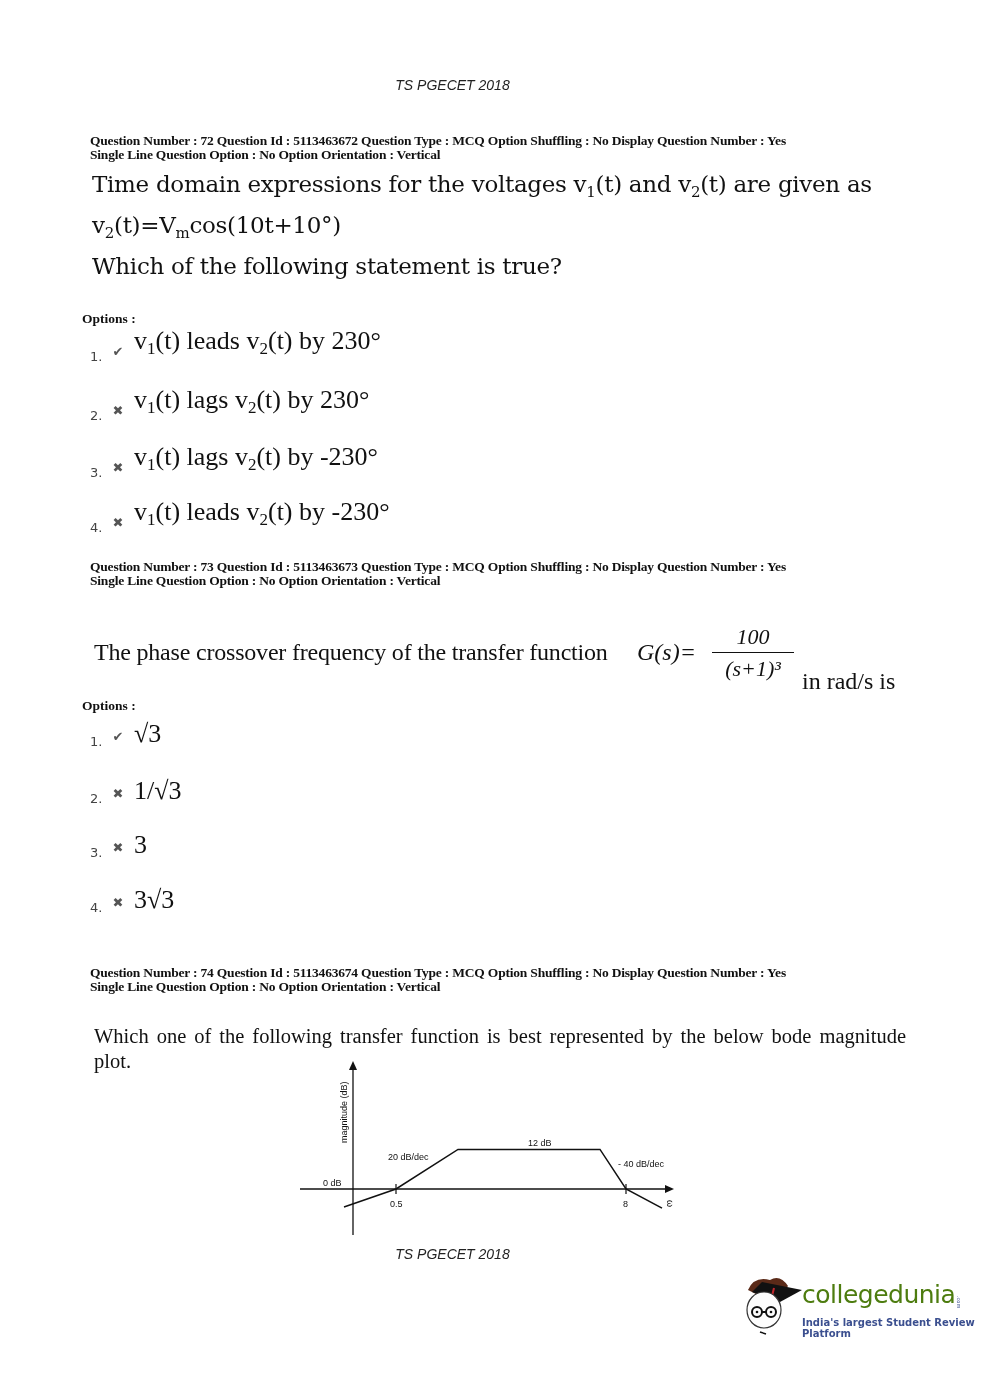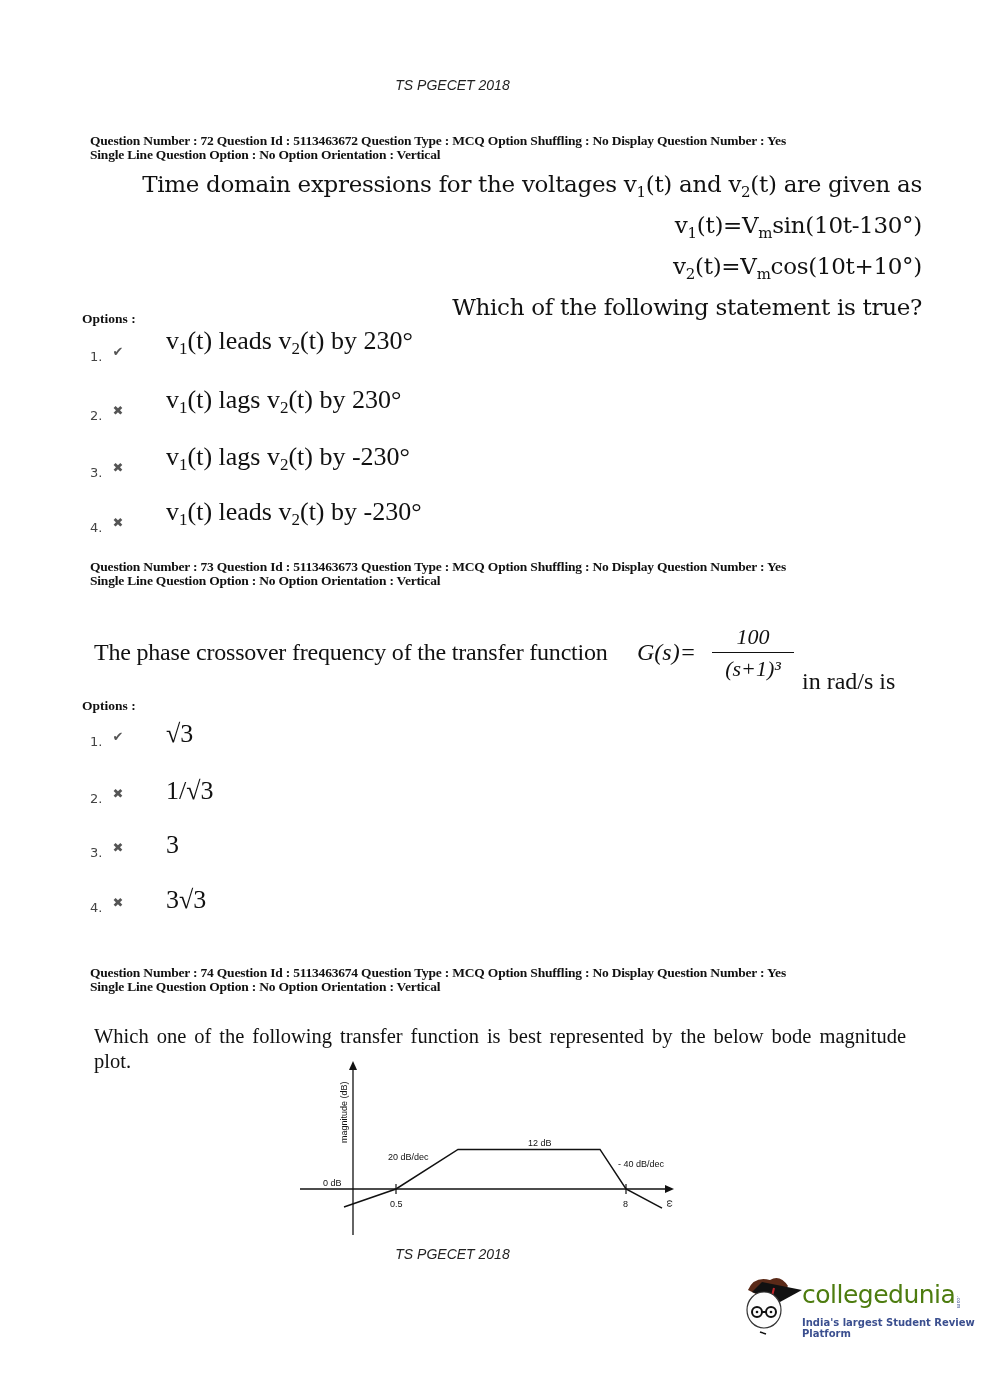--- a/index.html
+++ b/index.html
@@ -10,31 +10,31 @@
     }
     .page-header { top: 77px; }
     .page-footer { top: 1246px; }
     .meta {
       position: absolute; left: 90px; width: 820px;
       font-family: "Liberation Serif", serif; font-weight: bold; font-size: 13.5px; line-height: 14px;
       letter-spacing: -0.2px; color: #111;
     }
     .q72-text {
       position: absolute; left: 92px; top: 168px; width: 830px;
-      font-family: "DejaVu Serif", serif; font-size: 23px; line-height: 33px; color: #111; letter-spacing: -0.3px; text-align: right;
+      font-family: "DejaVu Serif", serif; font-size: 23px; line-height: 33px; color: #111; letter-spacing: -0.3px;
     }
     .q72-text .sub { font-size: 15px; vertical-align: -5px; }
     .opts-label {
       position: absolute; left: 82px;
       font-family: "Liberation Serif", serif; font-weight: bold; font-size: 13.5px; color: #111;
     }
     .opt { position: absolute; left: 90px; height: 34px; display: flex; align-items: flex-end; }
     .opt-num { font-family: "DejaVu Sans", sans-serif; font-size: 13px; color: #444; width: 18px; }
     .opt-mark { width: 20px; display: inline-block; text-align: center; font-size: 13px; color: #555; margin-right: 6px; position: relative; top: -4px; }
-    .opt-text { font-family: "Liberation Serif", serif; font-size: 26px; color: #111; line-height: 30px; margin-left: 32px; }
+    .opt-text { font-family: "Liberation Serif", serif; font-size: 26px; color: #111; line-height: 30px; }
     .opt-text .sub { font-size: 17px; vertical-align: -5px; }
     .q73-text {
       position: absolute; left: 94px; top: 636px; width: 820px; height: 60px;
       font-family: "Liberation Serif", serif; font-size: 24px; color: #111;
     }
     .q73-text .lead { position: absolute; left: 0; top: 3px; letter-spacing: -0.2px; }
     .q73-text .gs { position: absolute; left: 543px; top: 3px; font-style: italic; }
     .q73-text .frac { position: absolute; left: 618px; top: -12px; width: 82px; text-align: center; font-style: italic; }
     .q73-text .frac .num { display: block; font-size: 22px; line-height: 26px; }
     .q73-text .frac .bar { display: block; border-top: 1.5px solid #111; margin: 2px 0 3px 0; }
@@ -57,21 +57,20 @@
 
 <div class="page-header">TS PGECET 2018</div>
 
 <div class="meta" style="top:134px">
   <div>Question Number : 72  Question Id : 5113463672  Question Type : MCQ  Option Shuffling : No  Display Question Number : Yes</div>
   <div>Single Line Question Option : No  Option Orientation : Vertical</div>
 </div>
 
 <div class="q72-text">
   <div><span>Time domain expressions for the voltages v</span><span class="sub">1</span><span>(t) and v</span><span class="sub">2</span><span>(t) are given as</span></div>
-  <div><span>v</span><span class="sub">1</span><span>(t)=V</span><span class="sub">m</span><span>sin(10t-130°)</span></div>
   <div><span>v</span><span class="sub">2</span><span>(t)=V</span><span class="sub">m</span><span>cos(10t+10°)</span></div>
   <div>Which of the following statement is true?</div>
 </div>
 
 <div class="opts-label" style="top:311px">Options :</div>
 
 <div class="opt" style="top:330px">
   <span class="opt-num">1.</span>
   <span class="opt-mark">✔</span>
   <span class="opt-text"><span>v</span><span class="sub">1</span><span>(t) leads v</span><span class="sub">2</span><span>(t) by 230°</span></span>

